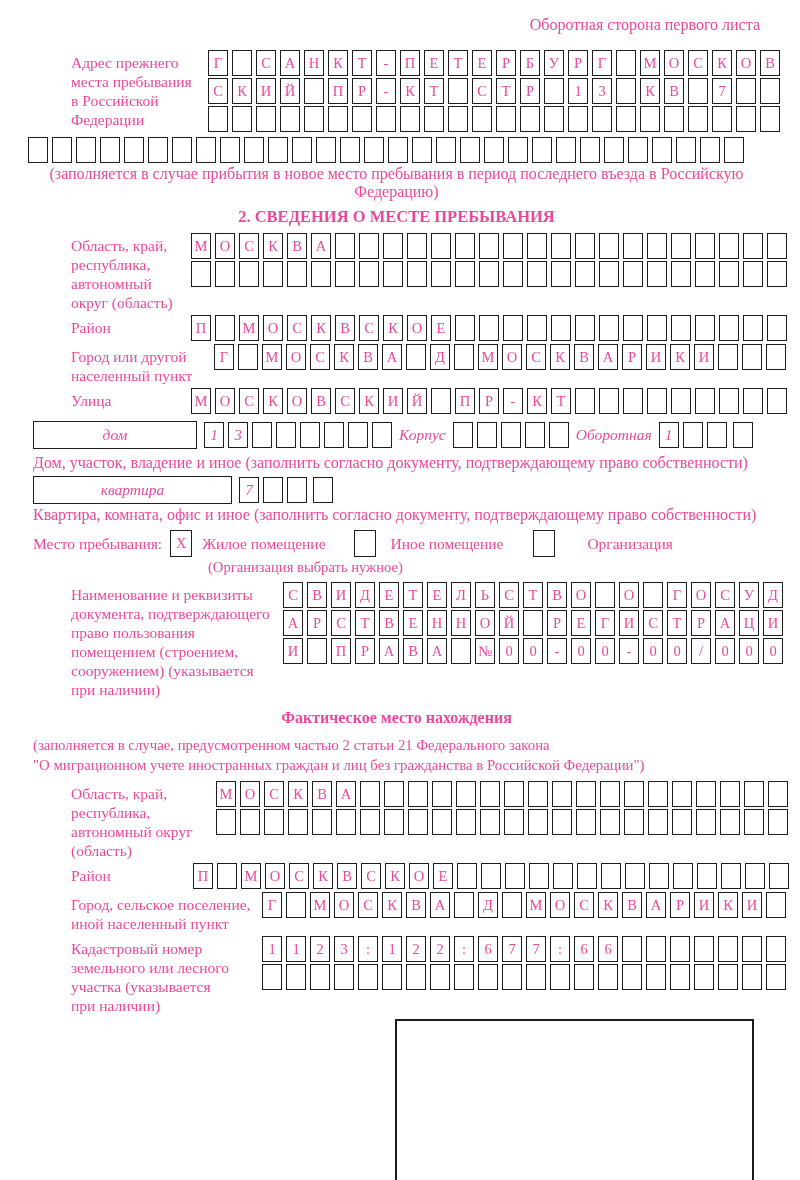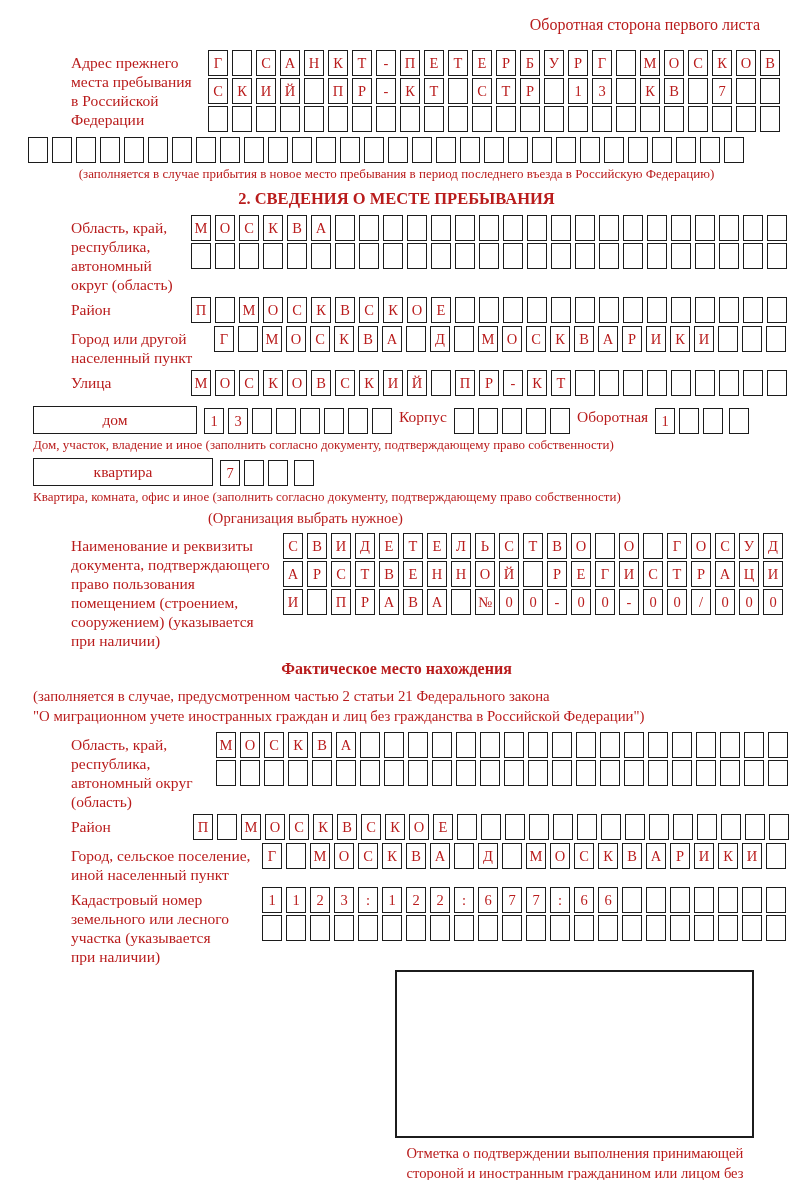--- a/index.html
+++ b/index.html
@@ -1,46 +1,46 @@
 <!DOCTYPE html>
 <html><head>
 <meta charset="utf-8">
 <style>
   html,body{margin:0;padding:0;background:#fff;}
   .page{
     width:800px;height:1180px;box-sizing:border-box;
     padding:16px 40px 0 33px;
-    background:#fff;color:#b91c1c;
+    background:#fff;color:#ec4899;
     font-family:"Liberation Serif","DejaVu Serif",serif;
     font-size:15.5px;overflow:hidden;position:relative;
   }
   .header-note{text-align:right;font-size:16px;margin-bottom:16px;}
   .label{white-space:pre-line;line-height:19px;flex-shrink:0;padding-top:3px;}
   .w120{width:120px}.w137{width:137px}.w122{width:122px}
   .w143{width:143px}.w145{width:145px}.w191{width:191px}.w212{width:212px}
   .field{display:flex;align-items:flex-start;margin-bottom:3px;margin-left:38px;}
   .rows>.cellrow{margin-bottom:2px;}
   .cellrow{display:flex;gap:4px;}
   .cell{
     box-sizing:border-box;flex:0 0 20px;width:20px;height:26px;
     border:1.8px solid #1c1c1c;background:#fff;
     display:flex;align-items:center;justify-content:center;
     font-size:14.5px;line-height:1;
   }
   .row4{margin-left:-5px;margin-top:1px;}
-  .caption{font-size:13px;line-height:18px;margin:2px 0 4px 0;}
+  .caption{font-size:16px;line-height:18px;margin:2px 0 4px 0;}
   .center{text-align:center;}
   .section-title{font-weight:bold;text-align:center;font-size:16.5px;margin:6px 0 6px 0;}
   .labelbox{
     box-sizing:border-box;height:28px;border:1.8px solid #1c1c1c;
     display:flex;align-items:center;justify-content:center;flex-shrink:0;
   }
   .dom-box{width:164px;}
-  .kv-box{width:180px;}
-  .inline-row{display:flex;align-items:flex-end;margin:4px 0 2px 0;}
+  .kv-box{width:199px;}
+  .inline-row{display:flex;align-items:center;margin:4px 0 2px 0;font-style:italic;}
   .inline-label{margin:8px 7px;flex-shrink:0;}
   .gap7{width:7px;flex-shrink:0;}
   .sepcell{margin-left:6px;}
   .check-row{display:flex;align-items:center;margin:6px 0 2px 0;}
   .checkbox{flex:0 0 22px;width:22px;height:27px;}
   .hint{font-size:14.6px;margin:2px 0 6px 175px;}
   .subhead{font-weight:bold;text-align:center;font-size:16px;margin:10px 0 8px 0;}
   .subcaption{font-size:14.8px;line-height:20px;white-space:pre-line;margin-bottom:6px;}
   .stamp-box{
     box-sizing:border-box;width:359px;height:168px;
@@ -376,20 +376,29 @@
         <span class="cell">7</span>
         <span class="cell"></span>
         <span class="cell"></span>
       </div>
     <div class="cellrow sepcell">
         <span class="cell"></span>
       </div>
   </div>
   <div class="caption">Квартира, комната, офис и иное (заполнить согласно документу, подтверждающему право собственности)</div>
 
+  <div class="check-row">
+    <span>Место пребывания:</span>
+    <span class="cell checkbox" style="margin-left:8px;">X</span>
+    <span style="margin-left:10px;">Жилое помещение</span>
+    <span class="cell checkbox" style="margin-left:28px;"></span>
+    <span style="margin-left:15px;">Иное помещение</span>
+    <span class="cell checkbox" style="margin-left:30px;"></span>
+    <span style="margin-left:32px;">Организация</span>
+  </div>
   <div class="hint">(Организация выбрать нужное)</div>
 
   <div class="field">
     <div class="label w212">Наименование и реквизиты
 документа, подтверждающего
 право пользования
 помещением (строением,
 сооружением) (указывается
 при наличии)</div>
     <div class="rows">

